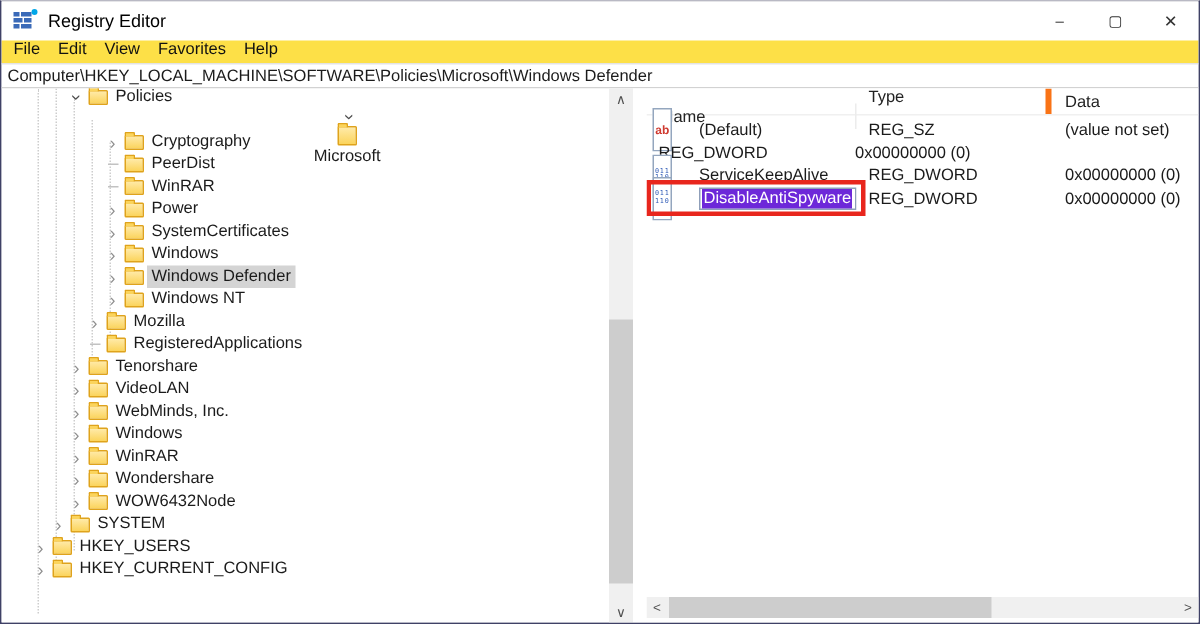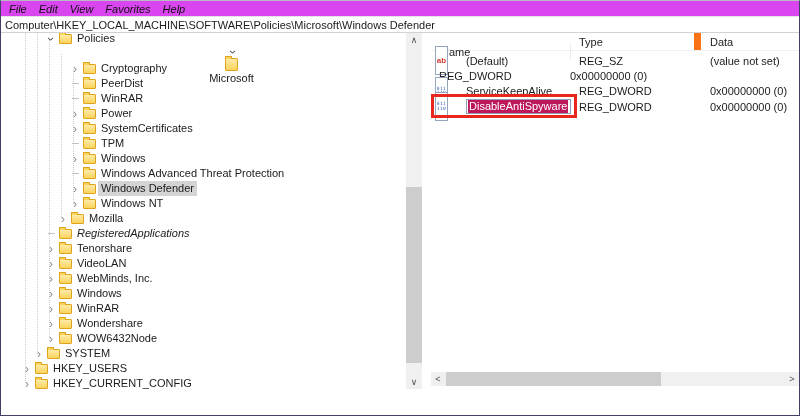--- a/index.html
+++ b/index.html
@@ -14,21 +14,21 @@
   .app-icon{width:14px;height:13px;margin-left:8px;position:relative;display:flex;flex-direction:column;gap:1px;}
   .app-icon .r{display:flex;gap:1px;height:3px;}
   .app-icon .b{background:#3a6ab8;height:3px;}
   .app-icon .b1{width:4px}.app-icon .b2{width:7px}.app-icon .b3{width:6px}.app-icon .b4{width:5px}
   .app-icon::after{content:'';position:absolute;right:-2px;top:-2px;width:4px;height:4px;border-radius:50%;background:#00a6e8;}
   .title-text{margin-left:9px;font-size:12px;color:#000;}
   .win-controls{margin-left:auto;display:flex;height:100%;}
   .win-btn{width:37px;display:flex;align-items:center;justify-content:center;color:#333;font-size:10px;}
   .win-btn.close{font-size:11px;}
   
-  .menubar{height:15px;display:flex;align-items:center;padding-left:8px;background:#d946ef;font-style:italic;}
+  .menubar{height:15px;display:flex;align-items:flex-start;padding-left:8px;background:#fde047;}
   .menu-item{margin-right:12px;color:#111;}
   
   .addressbar{height:17px;border-top:1px solid #e3e3e3;border-bottom:1px solid #d2d2d2;display:flex;align-items:center;padding-left:4px;background:#fff;white-space:nowrap;overflow:hidden;}
   
   .body{display:flex;height:356px;position:relative;background:#fff;}
   .tree-panel{width:405px;position:relative;overflow:hidden;}
   .tree-rows{position:absolute;top:-2px;left:0;right:0;}
   .tree-row{display:flex;align-items:center;height:15px;white-space:nowrap;}
   .expander{width:12px;flex:0 0 12px;text-align:center;font-size:12px;line-height:10px;color:#8f8f8f;display:inline-block;}
   .st-expanded{transform:rotate(90deg);color:#4d4d4d;}
@@ -41,46 +41,68 @@
   
   .tree-scrollbar{width:16px;flex:0 0 16px;background:#f0f0f0;position:relative;}
   .sb-arrow{position:absolute;left:0;width:16px;height:14px;display:flex;align-items:center;justify-content:center;color:#505050;font-size:9px;}
   .sb-up{top:0;} .sb-down{bottom:0;}
   .v-thumb{position:absolute;left:0;top:154px;width:16px;height:176px;background:#cdcdcd;}
   .splitter{width:9px;flex:0 0 9px;background:#fff;}
   
   .list-panel{flex:1;position:relative;background:#fff;overflow:hidden;}
   .list-header{display:flex;height:18px;align-items:center;border-bottom:1px solid #f0f0f0;color:#222;}
   .hdr-name{width:140px;flex:0 0 140px;padding-left:10px;border-right:1px solid #ececec;height:100%;display:flex;align-items:center;margin-top:20px;}
-  .hdr-type{width:130px;flex:0 0 130px;padding-left:8px;border-right:7px solid #f97316;height:100%;display:flex;align-items:center;}
+  .hdr-type{width:130px;flex:0 0 130px;padding-left:8px;border-right:4px solid #f97316;height:100%;display:flex;}
   .hdr-data{flex:1;padding-left:9px;height:100%;display:flex;align-items:center;}
   .list-rows{position:absolute;top:20px;left:0;right:0;}
   .list-row{display:flex;height:15.3px;align-items:center;white-space:nowrap;}
   .cell{overflow:hidden;}
   .name-cell{width:140px;flex:0 0 140px;padding-left:4px;display:flex;align-items:center;}
   .type-cell{width:130px;flex:0 0 130px;padding-left:8px;}
   .data-cell{flex:1;padding-left:9px;}
   .vicon{width:13px;height:29px;flex:0 0 13px;border:1px solid #94a6be;background:#fff;margin-right:18px;display:flex;flex-direction:column;align-items:center;justify-content:center;}
   .icon-ab{color:#cf3a30;font-weight:bold;font-size:8px;line-height:9px;font-family:"Liberation Sans",sans-serif;}
   .icon-dword{color:#2f5bb7;font-family:"DejaVu Sans Mono",monospace;font-size:4.5px;}
   .icon-dword i{font-style:normal;line-height:4.5px;letter-spacing:.5px;display:block;}
   .edit-box{display:inline-flex;align-items:center;height:15px;border:1px solid #8f9fb9;background:#fff;width:114px;padding-left:1px;}
-  .sel-text{background:#be185d;color:#fff;padding:0 1px;line-height:13px;}
+  .sel-text{background:#6d28d9;color:#fff;padding:0 1px;line-height:13px;}
   .annotation{position:absolute;left:0;top:61px;width:146px;height:24px;border:3px solid #e8261d;pointer-events:none;z-index:6;}
   
   .h-scrollbar{position:absolute;left:0;right:0;bottom:3px;height:14px;background:#f0f0f0;display:flex;align-items:center;}
   .h-arrow{width:14px;height:14px;display:flex;align-items:center;justify-content:center;color:#505050;font-size:9px;flex:0 0 14px;}
   .h-right{margin-left:auto;}
   .h-thumb{position:absolute;left:15px;top:0;width:215px;height:14px;background:#cdcdcd;}
 </style>
 </head>
 <body>
 
 <div class="window">
 
+  <div class="titlebar">
+    <span class="app-icon">
+      <span class="r">
+          <span class="b b1"></span>
+          <span class="b b2"></span>
+        </span>
+      <span class="r">
+          <span class="b b3"></span>
+          <span class="b b4"></span>
+        </span>
+      <span class="r">
+          <span class="b b1"></span>
+          <span class="b b2"></span>
+        </span>
+    </span>
+    <span class="title-text">Registry Editor</span>
+    <span class="win-controls">
+      <span class="win-btn">–</span>
+      <span class="win-btn">▢</span>
+      <span class="win-btn close">✕</span>
+    </span>
+  </div>
 
   <div class="menubar">
       <span class="menu-item">File</span>
       <span class="menu-item">Edit</span>
       <span class="menu-item">View</span>
       <span class="menu-item">Favorites</span>
       <span class="menu-item">Help</span>
     </div>
 
   <div class="addressbar">
@@ -125,50 +147,40 @@
     <span class="expander st-collapsed">›</span>
     <span class="folder"></span>
     <span class="tree-label">Power</span>
   </div>
           <div class="tree-row" style="padding-left: 68px;">
     <span class="expander st-collapsed">›</span>
     <span class="folder"></span>
     <span class="tree-label">SystemCertificates</span>
   </div>
           <div class="tree-row" style="padding-left: 68px;">
-    <span class="expander st-leaf"></span>
-    <span class="folder"></span>
-    <span class="tree-label">TPM</span>
-  </div>
-          <div class="tree-row" style="padding-left: 68px;">
     <span class="expander st-collapsed">›</span>
     <span class="folder"></span>
     <span class="tree-label">Windows</span>
   </div>
           <div class="tree-row" style="padding-left: 68px;">
-    <span class="expander st-leaf"></span>
-    <span class="folder"></span>
-    <span class="tree-label">Windows Advanced Threat Protection</span>
-  </div>
-          <div class="tree-row" style="padding-left: 68px;">
     <span class="expander st-collapsed">›</span>
     <span class="folder"></span>
     <span class="tree-label selected">Windows Defender</span>
   </div>
           <div class="tree-row" style="padding-left: 68px;">
     <span class="expander st-collapsed">›</span>
     <span class="folder"></span>
     <span class="tree-label">Windows NT</span>
   </div>
           <div class="tree-row" style="padding-left: 56px;">
     <span class="expander st-collapsed">›</span>
     <span class="folder"></span>
     <span class="tree-label">Mozilla</span>
   </div>
-          <div class="tree-row" style="padding-left: 44px; font-style: italic;">
+          <div class="tree-row" style="padding-left: 56px;">
     <span class="expander st-leaf"></span>
     <span class="folder"></span>
     <span class="tree-label">RegisteredApplications</span>
   </div>
           <div class="tree-row" style="padding-left: 44px;">
     <span class="expander st-collapsed">›</span>
     <span class="folder"></span>
     <span class="tree-label">Tenorshare</span>
   </div>
           <div class="tree-row" style="padding-left: 44px;">

